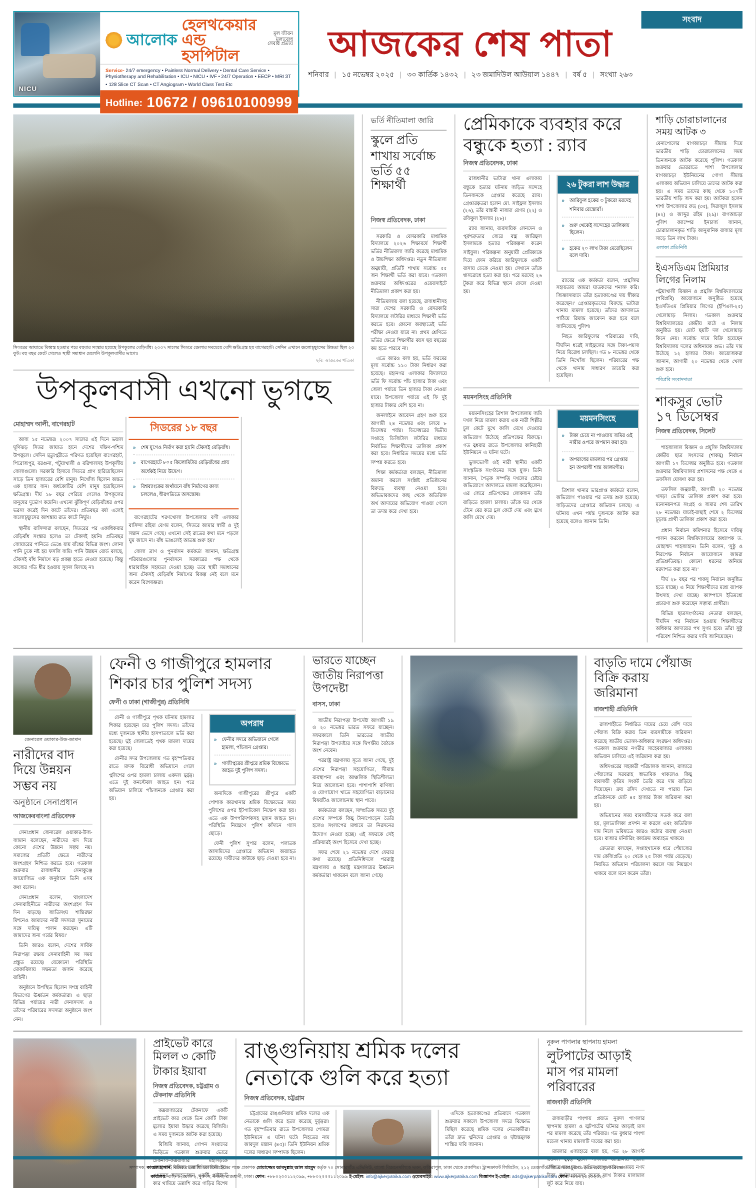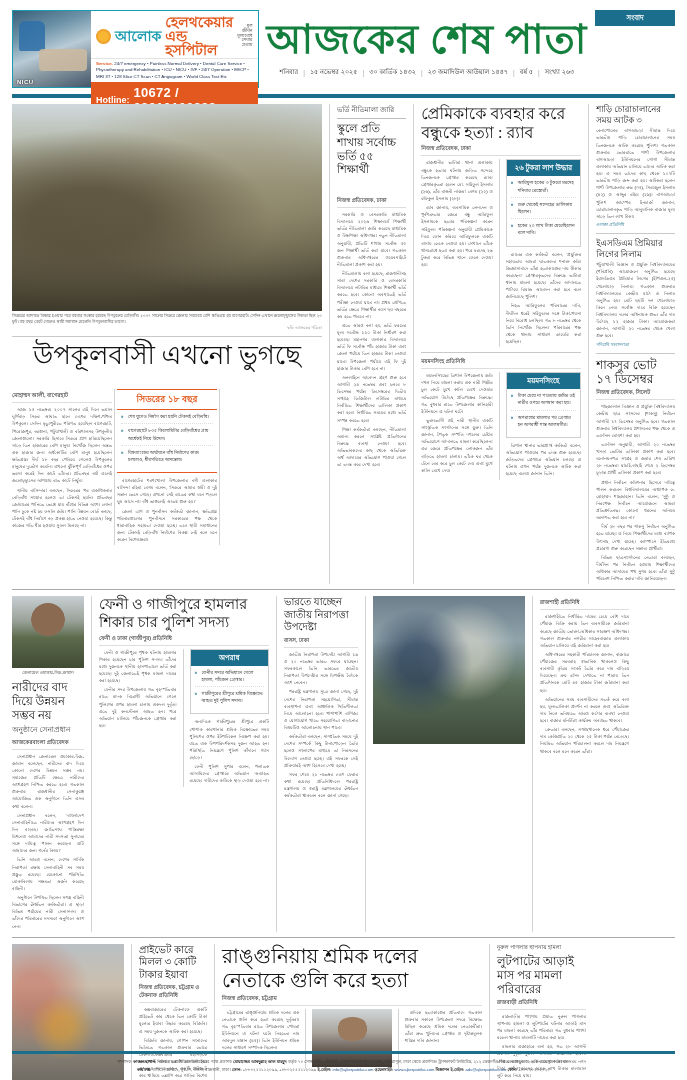--- a/index.html
+++ b/index.html
@@ -48,21 +48,21 @@
   .ad-services b { color:#e2581e; }
   .ad-hotline {
     background:#e2581e; color:#fff; font-weight:bold; padding:3px 5px;
     font-size:9px; display:flex; align-items:center; gap:4px; margin-top:auto;
   }
   .ad-hotline .big { font-size:13px; letter-spacing:.3px; }
 
   .title-wrap { flex:1; display:flex; flex-direction:column; justify-content:center; align-items:center; }
   .paper-title {
     font-family:"Liberation Serif","DejaVu Serif",serif;
-    font-size:40px; font-weight:bold; color:#15803d; line-height:1;
+    font-size:32px; font-weight:bold; color:#b91c1c; line-height:1;
     letter-spacing:1px; white-space:nowrap;
   }
   .dateline {
     margin-top:7px; font-size:6.5px; color:#222; white-space:nowrap;
     display:flex; gap:5px; align-items:center;
   }
   .dateline span.sep { color:#aaa; }
 
   .sangbad-col { width:96px; }
 
@@ -180,21 +180,21 @@
   <div class="blue-rule"></div>
 
   <div class="cols">
 
     <div style="width:318px">
       <div class="photo ph-coast" style="height:207px"></div>
       <div class="photo-caption">সিডরের আঘাতে বিধ্বস্ত হওয়ার পরে বহুবার সংস্কার হয়েছে উপকূলের বেড়িবাঁধ। ২০০৭ সালের সিডরে জেলার সবচেয়ে বেশি ক্ষতিগ্রস্ত হয় বাগেরহাট। সেদিন এখানে জলোচ্ছ্বাসের উচ্চতা ছিল ২০ ফুট। বহু বছর কেটে গেলেও স্থায়ী সমাধান মেলেনি উপকূলবাসীর ভাগ্যে।</div>
       <div class="photo-credit">ছবি: আজকের পত্রিকা</div>
       <div class="thin-rule"></div>
       <div class="hl-serif" style="font-size:26px;line-height:1.15;margin:2px 0 4px;text-align:center">উপকূলবাসী এখনো ভুগছে</div>
-      <div style="display:flex;gap:2px;margin-top:18px">
+      <div style="display:flex;gap:2px;margin-top:8px">
         <div style="width:100px">
           <div class="byline">মোহাম্মদ আলী, বাগেরহাট</div>
           <div class="body-text">
               <p>আজ ১৫ নভেম্বর। ২০০৭ সালের এই দিনে ভয়াল ঘূর্ণিঝড় সিডর আঘাত হানে দেশের দক্ষিণ-পশ্চিম উপকূলে। সেদিন মৃত্যুপুরীতে পরিণত হয়েছিল বাগেরহাট, পিরোজপুর, বরগুনা, পটুয়াখালী ও বরিশালসহ উপকূলীয় জেলাগুলো। সরকারি হিসাবে সিডরে প্রাণ হারিয়েছিলেন সাড়ে তিন হাজারের বেশি মানুষ। নিখোঁজ ছিলেন অন্তত এক হাজার জন। অর্ধকোটির বেশি মানুষ হয়েছিলেন ক্ষতিগ্রস্ত। দীর্ঘ ১৮ বছর পেরিয়ে গেলেও উপকূলের মানুষের দুর্ভোগ কমেনি। এখনো ঝুঁকিপূর্ণ বেড়িবাঁধের ওপর ভরসা করেই দিন কাটে তাঁদের। প্রতিবছর বর্ষা এলেই জলোচ্ছ্বাসের আশঙ্কায় রাত কাটে নির্ঘুম।</p>
               <p>স্থানীয় বাসিন্দারা বলছেন, সিডরের পর একাধিকবার বেড়িবাঁধ সংস্কার হলেও তা টেকসই হয়নি। প্রতিবছর জোয়ারের পানিতে ভেঙে যায় বাঁধের বিভিন্ন অংশ। লোনা পানি ঢুকে নষ্ট হয় ফসলি জমি। পানি উন্নয়ন বোর্ড বলছে, টেকসই বাঁধ নির্মাণে বড় প্রকল্প হাতে নেওয়া হয়েছে। কিন্তু কাজের গতি ধীর হওয়ায় সুফল মিলছে না।</p>
             </div>
         </div>
         <div class="vline"></div>
         <div style="width:100px">
           <div class="box" style="border:1px solid #e2581e;border-left:none;border-right:none;margin-bottom:4px">
@@ -372,20 +372,21 @@
     <div class="vline"></div>
 
     <div style="width:152px">
       <div class="photo ph-police" style="height:148px"></div>
       <div class="photo-caption"></div>
     </div>
 
     <div class="vline"></div>
 
     <div style="width:89px">
+      <div class="hl-serif" style="font-size:11.5px;line-height:1.22;margin-bottom:2px">বাড়তি দামে পেঁয়াজ বিক্রি করায় জরিমানা</div>
       <div class="byline">রাজশাহী প্রতিনিধি</div>
       <div class="body-text">
           <p>রাজশাহীতে নির্ধারিত দামের চেয়ে বেশি দামে পেঁয়াজ বিক্রি করায় তিন ব্যবসায়ীকে জরিমানা করেছে জাতীয় ভোক্তা-অধিকার সংরক্ষণ অধিদপ্তর। গতকাল শুক্রবার নগরীর সাহেববাজার এলাকায় অভিযান চালিয়ে এই জরিমানা করা হয়।</p>
           <p>অধিদপ্তরের সহকারী পরিচালক জানান, বাজারে পেঁয়াজের সরবরাহ স্বাভাবিক থাকলেও কিছু ব্যবসায়ী কৃত্রিম সংকট তৈরি করে দাম বাড়িয়ে দিয়েছেন। ক্রয় রসিদ দেখাতে না পারায় তিন প্রতিষ্ঠানকে মোট ৪৫ হাজার টাকা জরিমানা করা হয়।</p>
           <p>অভিযানের সময় ব্যবসায়ীদের সতর্ক করে বলা হয়, মূল্যতালিকা প্রদর্শন না করলে এবং অতিরিক্ত দাম নিলে ভবিষ্যতে আরও কঠোর ব্যবস্থা নেওয়া হবে। বাজার মনিটরিং কার্যক্রম অব্যাহত থাকবে।</p>
           <p>ক্রেতারা বলছেন, সপ্তাহখানেক ধরে পেঁয়াজের দাম কেজিপ্রতি ২০ থেকে ২৫ টাকা পর্যন্ত বেড়েছে। নিয়মিত অভিযান পরিচালনা করলে দাম নিয়ন্ত্রণে থাকবে বলে মনে করেন তাঁরা।</p>
         </div>
     </div>
   </div>
 

